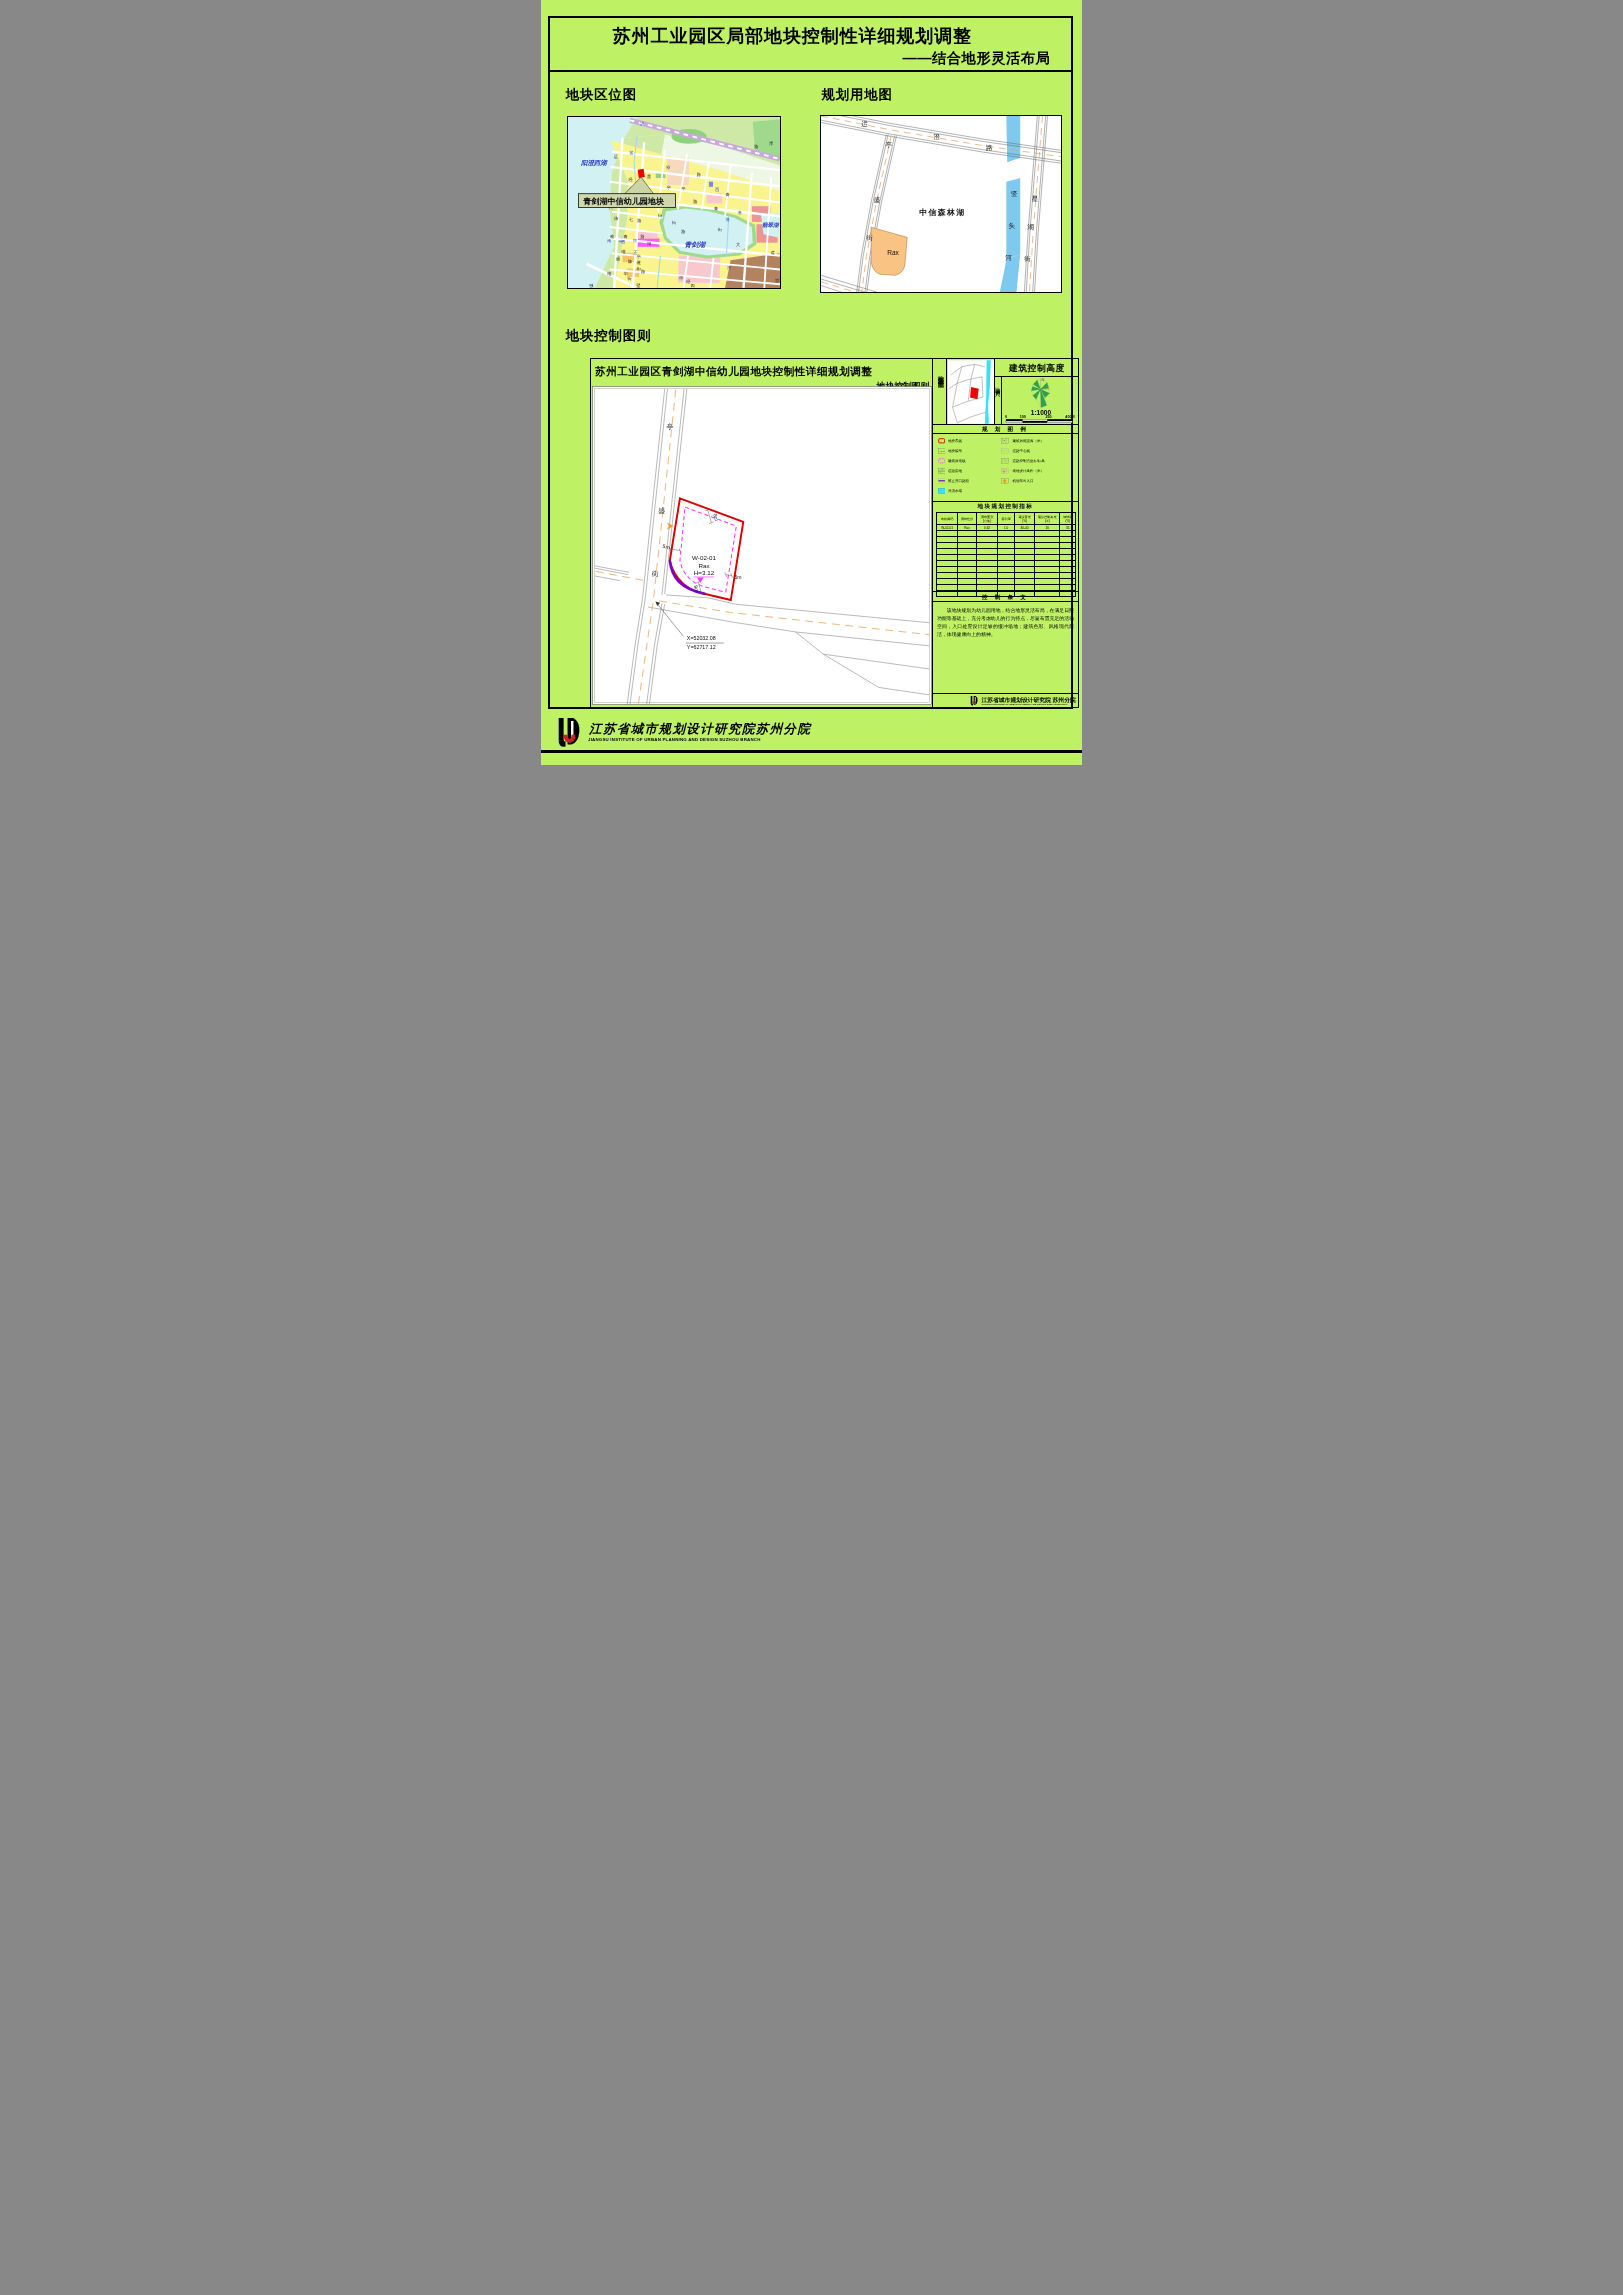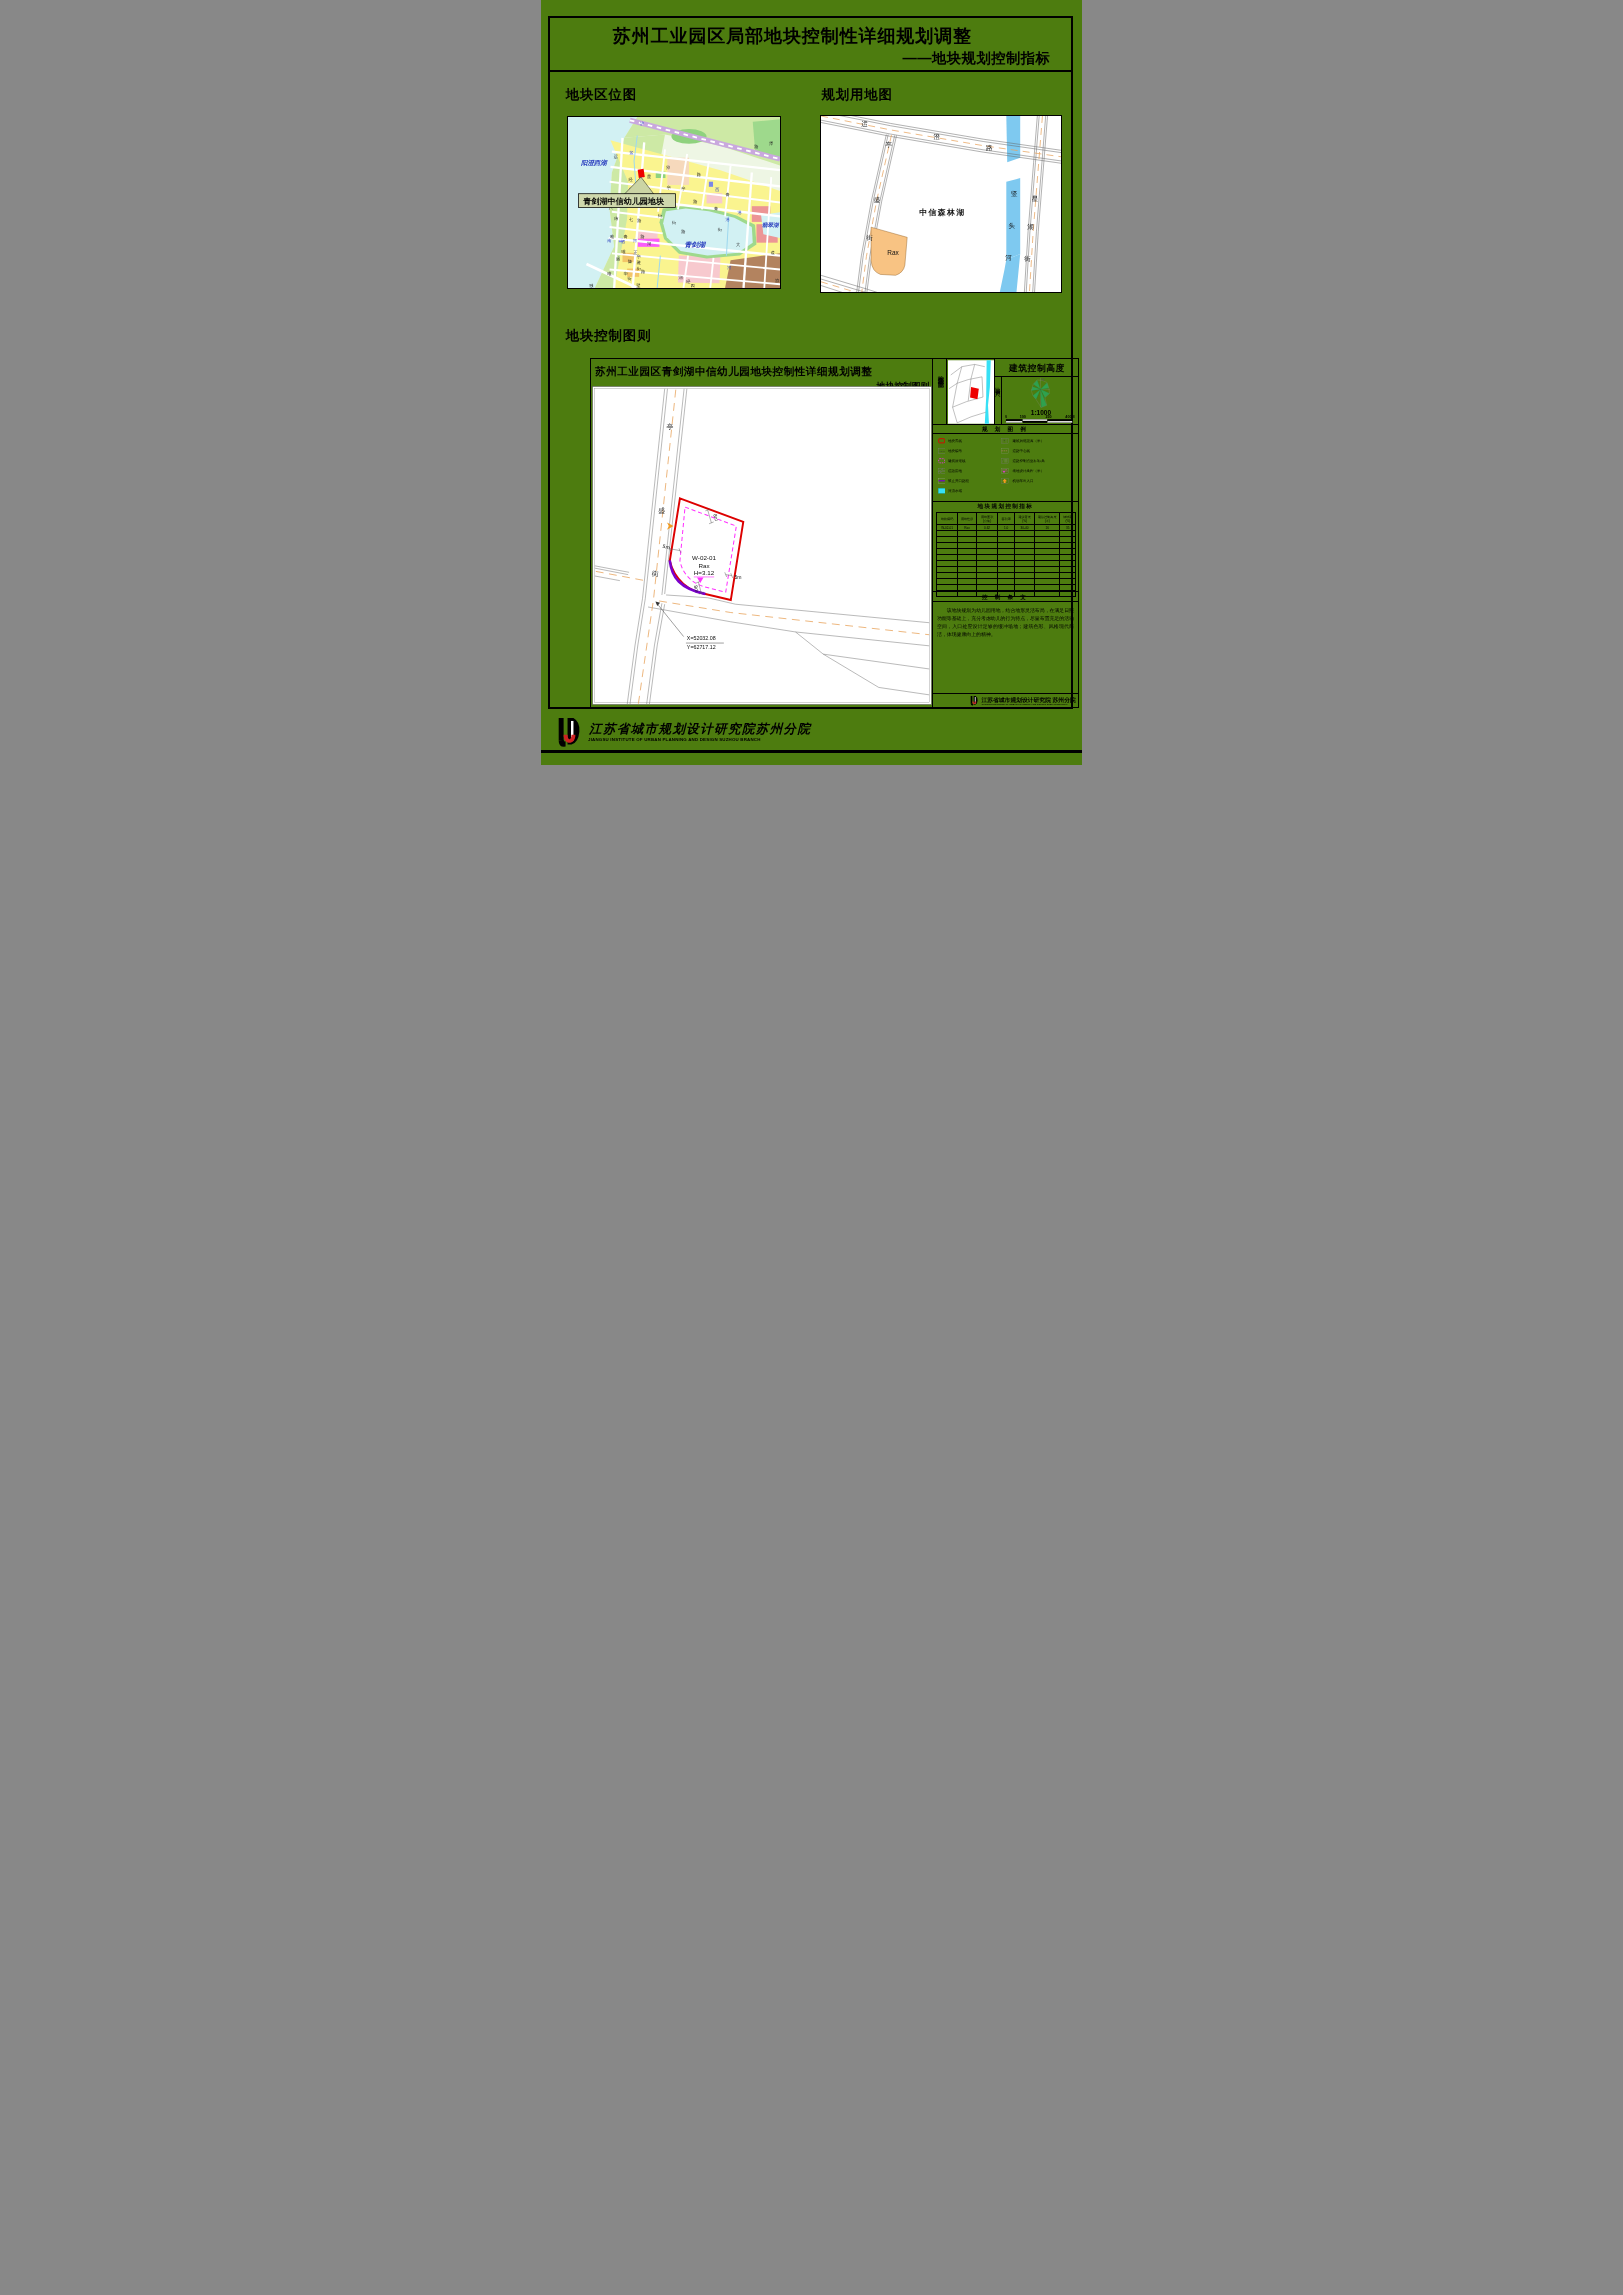--- a/index.html
+++ b/index.html
@@ -1,16 +1,16 @@
 <!DOCTYPE html>
 <html style="font-size:7.4px"><head>
 <meta charset="utf-8">
 <style>
   html,body{margin:0;padding:0;background:#888;}
-  .page{position:relative;width:541px;height:765px;background:#4d7c0f;margin:0 auto;
+  .page{position:relative;width:541px;height:765px;background:#bef264;margin:0 auto;
         font-family:"Liberation Sans","DejaVu Sans",sans-serif;color:#000;overflow:hidden;}
   .frame{position:absolute;left:7.4px;top:16px;width:521px;height:689px;border:2.3px solid #000;}
   .hrline{position:absolute;left:0;right:0;height:1.9px;background:#000;}
   .t1{position:absolute;top:5.6px;left:0;right:0;text-align:center;font-size:18px;font-weight:900;transform:translateX(-18.5px);letter-spacing:0.9px;}
   .t2{position:absolute;top:30.5px;right:21px;font-size:14.3px;font-weight:900;letter-spacing:0.5px;}
   .sec-h{position:absolute;font-size:13.4px;font-weight:900;letter-spacing:0.9px;}
   .map-box{position:absolute;border:1.4px solid #000;background:#fff;overflow:hidden;}
   .control-box{position:absolute;left:40px;top:340px;width:487px;height:348px;border:1.9px solid #000;}
   .cc-title{position:absolute;left:3.7px;top:5.6px;font-size:10.6px;font-weight:900;letter-spacing:0.5px;}
   .cc-sub{position:absolute;left:250px;top:22px;width:88px;text-align:right;font-size:8.8px;font-weight:700;}
@@ -33,21 +33,21 @@
   .pml{font-size:14px;fill:#111;}
   .dwl{font-size:15px;fill:#222;}
 </style>
 </head>
 <body>
 
 <div class="page">
   <div class="frame">
 
     <div class="t1">苏州工业园区局部地块控制性详细规划调整</div>
-    <div class="t2">——地块规划控制指标</div>
+    <div class="t2">——结合地形灵活布局</div>
     <div class="hrline" style="top:52px;"></div>
 
     <div class="sec-h" style="left:15.3px;top:68px;">地块区位图</div>
     <div class="sec-h" style="left:271px;top:68px;">规划用地图</div>
 
     <div class="map-box" style="left:17px;top:98px;width:212px;height:171px;">
       <svg width="212" height="171" viewBox="0 0 459 370">
         <rect x="0" y="0" width="459" height="370" fill="#eef6e4"></rect>
         <polygon points="0,0 150,0 122,45 95,120 90,200 100,280 58,370 0,370" fill="#d2f1f3"></polygon>
         <polygon points="150,0 459,0 459,105 330,62 210,38 122,45" fill="#cde9a5"></polygon>

